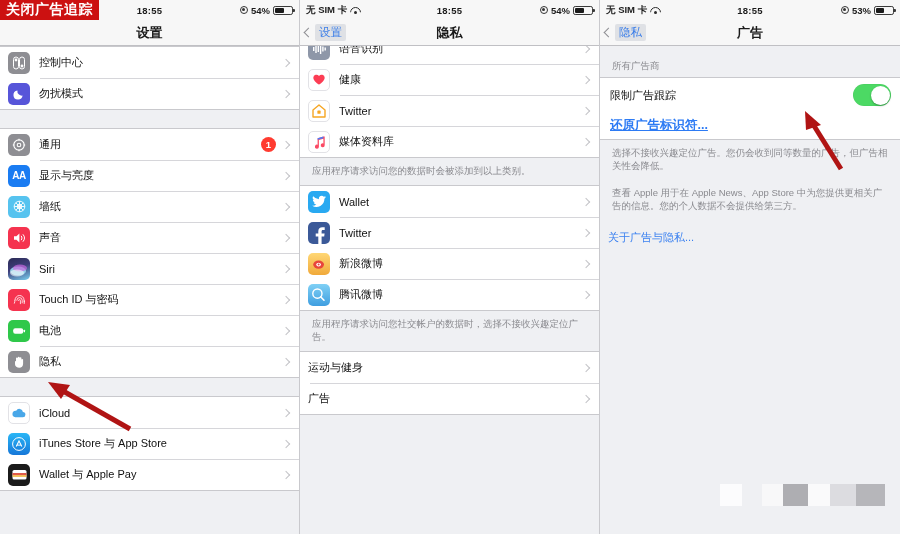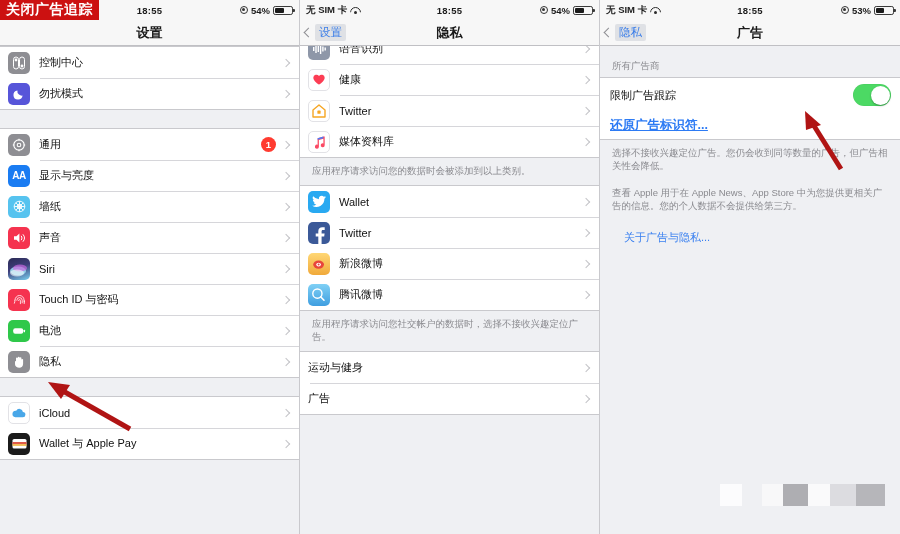--- a/index.html
+++ b/index.html
@@ -118,21 +118,21 @@
   .footnote {
     font-size: 9.5px; color: #8a8a8f; line-height: 13px;
     padding: 6px 12px 8px 12px; background: #eff0f3;
   }
   .sec-head {
     font-size: 9.5px; color: #8a8a8f; padding: 14px 12px 4px 12px;
     background: #eff0f3; text-transform: none;
   }
   .link-row { height: 27px; display: flex; align-items: center; padding-left: 10px; background: #fff; }
   .link-txt { font-size: 12.5px; color: #2d7bf4; font-weight: bold; text-decoration: underline; }
-  .link-plain { font-size: 11px; color: #3a80f0; padding: 10px 24px; background: #eff0f3; }
+  .link-plain { font-size: 11px; color: #3a80f0; padding: 10px 8px; background: #eff0f3; }
 
   
   .toggle {
     width: 38px; height: 22px; border-radius: 11px;
     background: #4cd964; margin-right: 9px; position: relative; flex: 0 0 38px;
     box-shadow: inset 0 0 0 .5px rgba(0,0,0,.06);
   }
   .toggle .knob {
     position: absolute; right: 1.5px; top: 1.5px;
     width: 19px; height: 19px; border-radius: 50%;
@@ -305,20 +305,31 @@
         <div class="row">
           <div class="ico" style="background:#fff;border:.5px solid #e2e2e6">
             <svg width="16" height="12" viewBox="0 0 16 12">
                 <path d="M4.3 10.2h7.4a2.6 2.6 0 0 0 .2-5.2 3.6 3.6 0 0 0-6.7-1.3A2.8 2.8 0 0 0 4.3 10.2z" fill="#49a7e8"></path>
               </svg>
           </div>
           <div class="lbl-txt">iCloud</div>
           <div class="chevron"></div>
         </div>
         <div class="row">
+          <div class="ico" style="background:linear-gradient(180deg,#29b6f6,#1677d8)">
+            <svg width="16" height="16" viewBox="0 0 16 16">
+                <circle cx="8" cy="8" r="6.4" fill="none" stroke="#fff" stroke-width="1"></circle>
+                <path d="M5.2 10.6 8 5l2.8 5.6" fill="none" stroke="#fff" stroke-width="1.1"></path>
+                <line x1="6.1" y1="9.1" x2="9.9" y2="9.1" stroke="#fff" stroke-width="1"></line>
+              </svg>
+          </div>
+          <div class="lbl-txt">iTunes Store 与 App Store</div>
+          <div class="chevron"></div>
+        </div>
+        <div class="row">
           <div class="ico" style="background:#1b1b1b">
             <svg width="17" height="13" viewBox="0 0 17 13">
                 <rect x="1.5" y="2" width="14" height="9.5" rx="1.6" fill="#fff"></rect>
                 <rect x="1.5" y="5" width="14" height="2.2" fill="#e05b4a"></rect>
                 <rect x="1.5" y="7.2" width="14" height="1.6" fill="#f2b43a"></rect>
               </svg>
           </div>
           <div class="lbl-txt">Wallet 与 Apple Pay</div>
           <div class="chevron"></div>
         </div>

